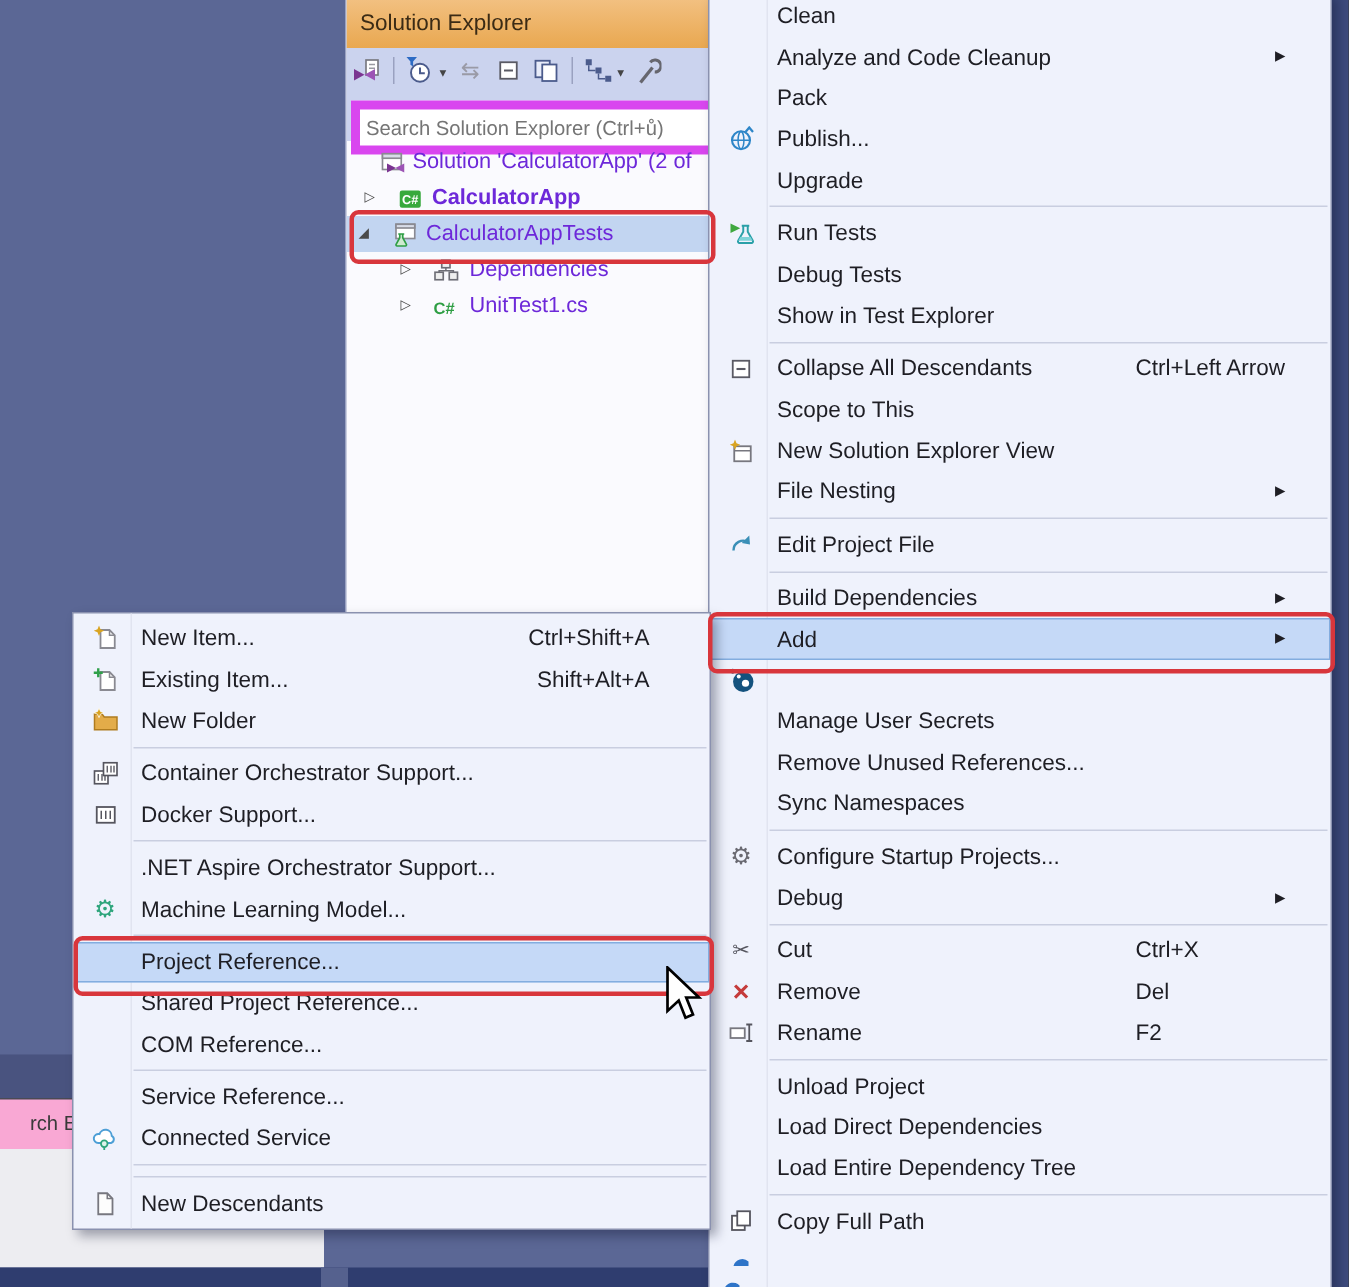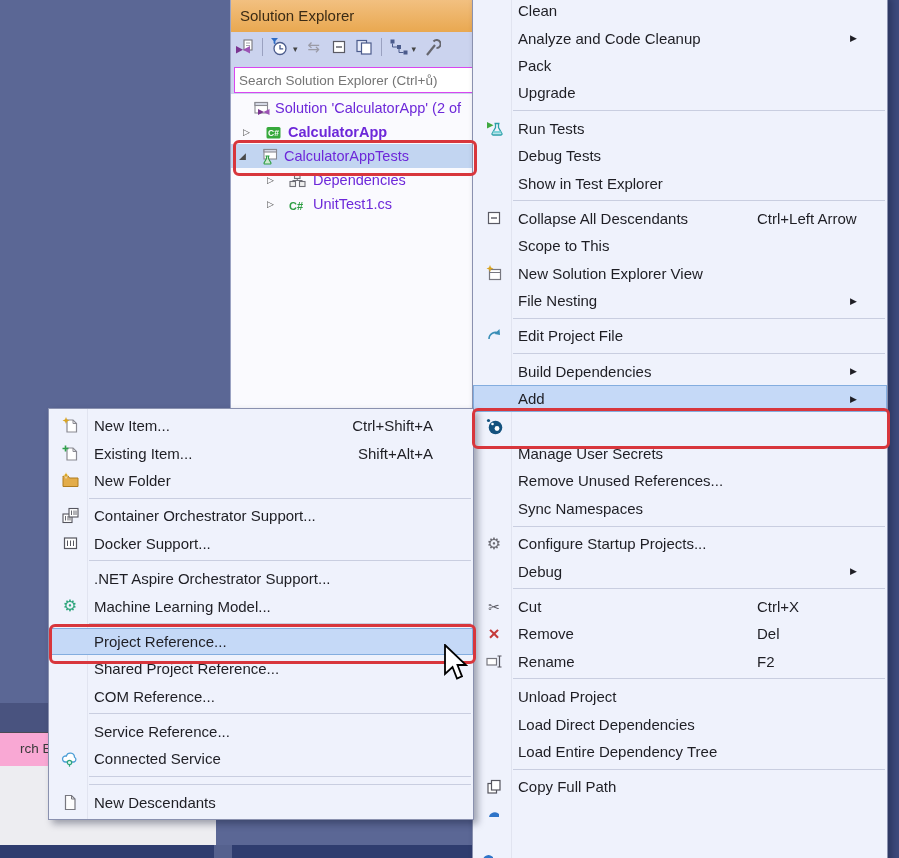--- a/index.html
+++ b/index.html
@@ -22,21 +22,21 @@
     border-left:1px solid #9AA2C2;overflow:hidden;}
   .se-title{position:absolute;left:0;top:0;right:0;height:32px;
     background:linear-gradient(var(--title-top,#F2C080),var(--title-bottom,#E9A850));
     color:#3B2B15;font-size:15px;line-height:32px;padding-left:9px;}
   .se-toolbar{position:absolute;left:0;top:32px;right:0;height:62px;background:var(--toolbar-bg,#CBD3EE);}
   .se-tb-row{position:absolute;left:4px;top:0;height:30px;display:flex;align-items:center;gap:7px;}
   .tb-icon{display:inline-flex;align-items:center;justify-content:center;height:22px;min-width:18px;}
   .tb-sep{width:1px;height:18px;background:#9AA1C0;}
   .tb-caret{font-size:9px;color:#444;margin-left:-4px;}
   .se-search{position:absolute;left:3px;top:35px;width:229px;height:24px;background:#fff;
-    border:1px solid #d946ef;font-size:13.5px;color:#757575;padding:0 4px;font-family:inherit;}
+    border:6px solid #d946ef;font-size:13.5px;color:#757575;padding:0 4px;font-family:inherit;}
   .se-tree{position:absolute;left:0;top:94px;right:0;bottom:0;padding-top:2px;}
   .tree-row{position:relative;height:24px;white-space:nowrap;}
   .tree-row.selected{background:#C2D5F1;}
   .expander{position:absolute;top:0;height:24px;line-height:24px;font-size:9px;color:#4A4A4A;}
   .tree-icon{position:absolute;top:4px;width:16px;height:16px;}
   .tree-label{position:absolute;top:0;height:24px;line-height:24px;font-size:14.5px;color:#6d28d9;}
   .tree-label.bold{font-weight:bold;}
 
   
   .menu{position:absolute;background:var(--menu-bg,#EFF2FC);border:1px solid var(--menu-border,#8A91AF);
@@ -181,20 +181,30 @@
         <span class="mi-label">Clean</span>
       </div>
       <div class="menu-item">
         <span class="mi-label">Analyze and Code Cleanup</span>
         <span class="mi-arrow glyph">▶</span>
       </div>
       <div class="menu-item">
         <span class="mi-label">Pack</span>
       </div>
       <div class="menu-item">
+        <span class="mi-icon">
+          <svg width="17" height="17" viewBox="0 0 17 17">
+            <circle cx="8" cy="9.5" r="6" fill="none" stroke="#2E86C8" stroke-width="1.4"></circle>
+            <path d="M2 9.5h12 M8 3.5c2.6 1.6 2.6 10.4 0 12 M8 3.5c-2.6 1.6-2.6 10.4 0 12" fill="none" stroke="#2E86C8"></path>
+            <path d="M11 4 L13.5 1 L16 4" fill="none" stroke="#2E86C8" stroke-width="1.5"></path>
+          </svg>
+        </span>
+        <span class="mi-label">Publish...</span>
+      </div>
+      <div class="menu-item">
         <span class="mi-label">Upgrade</span>
       </div>
       <div class="menu-sep">
         <div></div>
       </div>
       <div class="menu-item">
         <span class="mi-icon">
           <svg width="17" height="17" viewBox="0 0 17 17">
             <path d="M1 2 L7.5 5.2 L1 8.4 Z" fill="#3FA83F"></path>
             <path d="M8.5 3.5 h5 M9.5 3.5 v4 l-3.4 6 a1 1 0 0 0 .9 1.5 h8 a1 1 0 0 0 .9 -1.5 L12.5 7.5 v-4" fill="none" stroke="#2AA0A8" stroke-width="1.3"></path>

